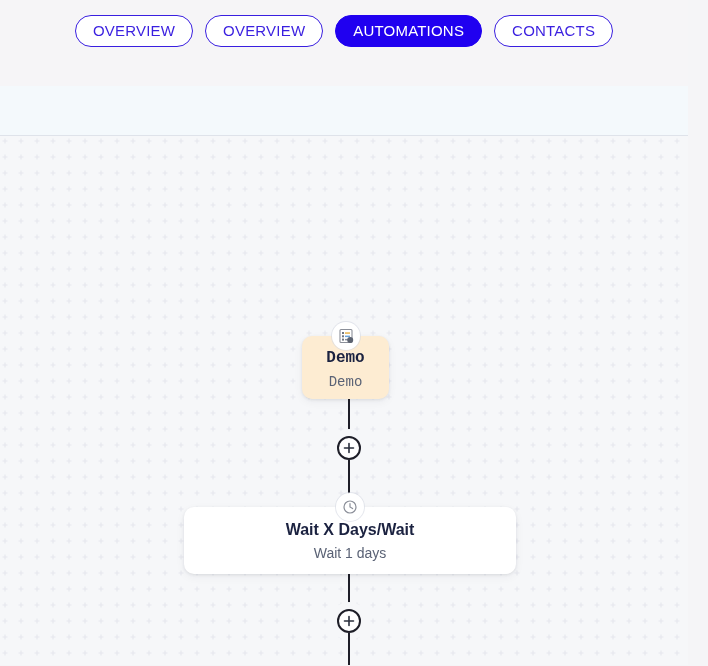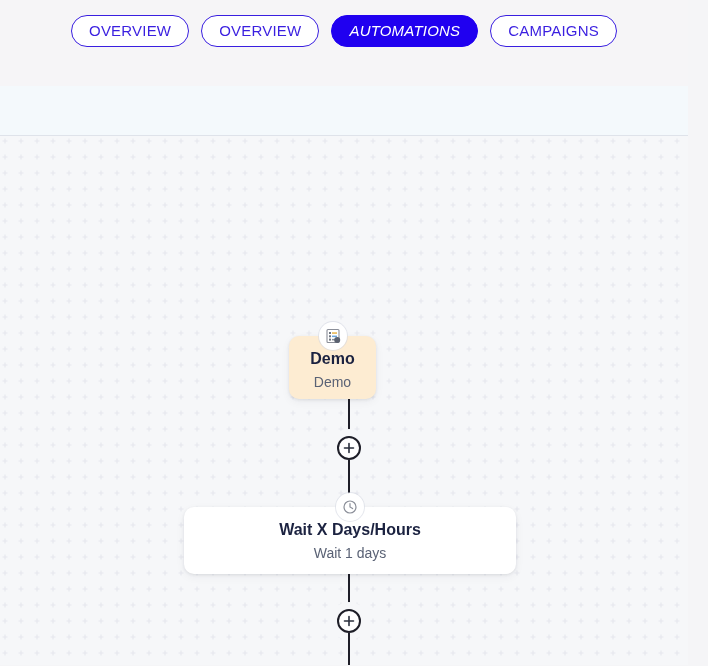--- a/index.html
+++ b/index.html
@@ -40,21 +40,20 @@
     padding: 7px 17px 8px 17px;
     line-height: 1;
     cursor: pointer;
     white-space: nowrap;
     font-family: "Liberation Sans", sans-serif;
   }
   .tab.active {
     background: #2000f0;
     border-color: #2000f0;
     color: #ffffff;
-    font-style: italic;
   }
 
   .sub-band {
     height: 50px;
     background: #f4f9fc;
     border-bottom: 1px solid #dfe3ea;
     box-sizing: border-box;
   }
 
   
@@ -156,40 +155,40 @@
 </style>
 </head>
 <body>
 
 <div id="app">
 
   <div class="nav-bar">
     <button class="tab">OVERVIEW</button>
     <button class="tab">OVERVIEW</button>
     <button class="tab active">AUTOMATIONS</button>
-    <button class="tab">CAMPAIGNS</button>
+    <button class="tab">CONTACTS</button>
   </div>
 
   <div class="sub-band"></div>
 
   <div class="canvas">
 
     <svg class="plus-tex" width="708" height="529">
       <defs>
         <pattern id="plusgrid" width="16" height="16" patternUnits="userSpaceOnUse">
           <path d="M5 2.5 L5 7.5 M2.5 5 L7.5 5" stroke="#e5e7ed" stroke-width="1.1" fill="none"></path>
         </pattern>
       </defs>
       <rect width="708" height="529" fill="#f6f7f9"></rect>
       <rect width="708" height="529" fill="url(#plusgrid)"></rect>
     </svg>
 
     <div class="flow">
 
-      <div class="node" style="left:289px; top:200px; width:87px; height:63px; background:#fdecd2; padding-top:14px;">
+      <div class="node" style="left:302px; top:200px; width:87px; height:63px; background:#fdecd2; padding-top:14px;font-family:Liberation Mono, monospace;">
         <div class="node-icon">
           <svg width="16" height="16" viewBox="0 0 16 16">
             <rect x="2" y="1.5" width="12" height="13" rx="1" fill="none" stroke="#8b8f99" stroke-width="1.1"></rect>
             <rect x="4" y="4" width="2" height="2" fill="#6f7680"></rect>
             <rect x="7" y="4.3" width="5" height="1.5" fill="#e8b44a"></rect>
             <rect x="4" y="7.3" width="2" height="2" fill="#6f7680"></rect>
             <rect x="7" y="7.6" width="5" height="1.5" fill="#6aa3d8"></rect>
             <rect x="4" y="10.6" width="2" height="2" fill="#6f7680"></rect>
             <rect x="7" y="10.9" width="5" height="1.5" fill="#8b8f99"></rect>
             <circle cx="12.2" cy="12" r="3" fill="#5b6270"></circle>
@@ -209,21 +208,21 @@
 
       <div class="edge" style="top:324px; height:47px;"></div>
 
       <div class="node" style="left:184px; top:371px; width:332px; height:67px; background:#ffffff; padding-top:14px;">
         <div class="node-icon">
           <svg width="16" height="16" viewBox="0 0 16 16">
             <circle cx="8" cy="8" r="6" fill="none" stroke="#8b8f99" stroke-width="1.2"></circle>
             <path d="M8 4.6 L8 8 L10.6 9.6" fill="none" stroke="#8b8f99" stroke-width="1.2" stroke-linecap="round"></path>
           </svg>
         </div>
-        <div class="node-title">Wait X Days/Hours</div>
+        <div class="node-title">Wait X Days/Wait</div>
         <div class="node-sub">Wait 1 days</div>
       </div>
 
       <div class="edge" style="top:438px; height:35px;"></div>
 
       <div class="add-btn" style="top:473px;">
         <svg width="12" height="12" viewBox="0 0 12 12">
           <path d="M6 1.5 L6 10.5 M1.5 6 L10.5 6" stroke="#2a2f3d" stroke-width="1.6" stroke-linecap="round"></path>
         </svg>
       </div>

